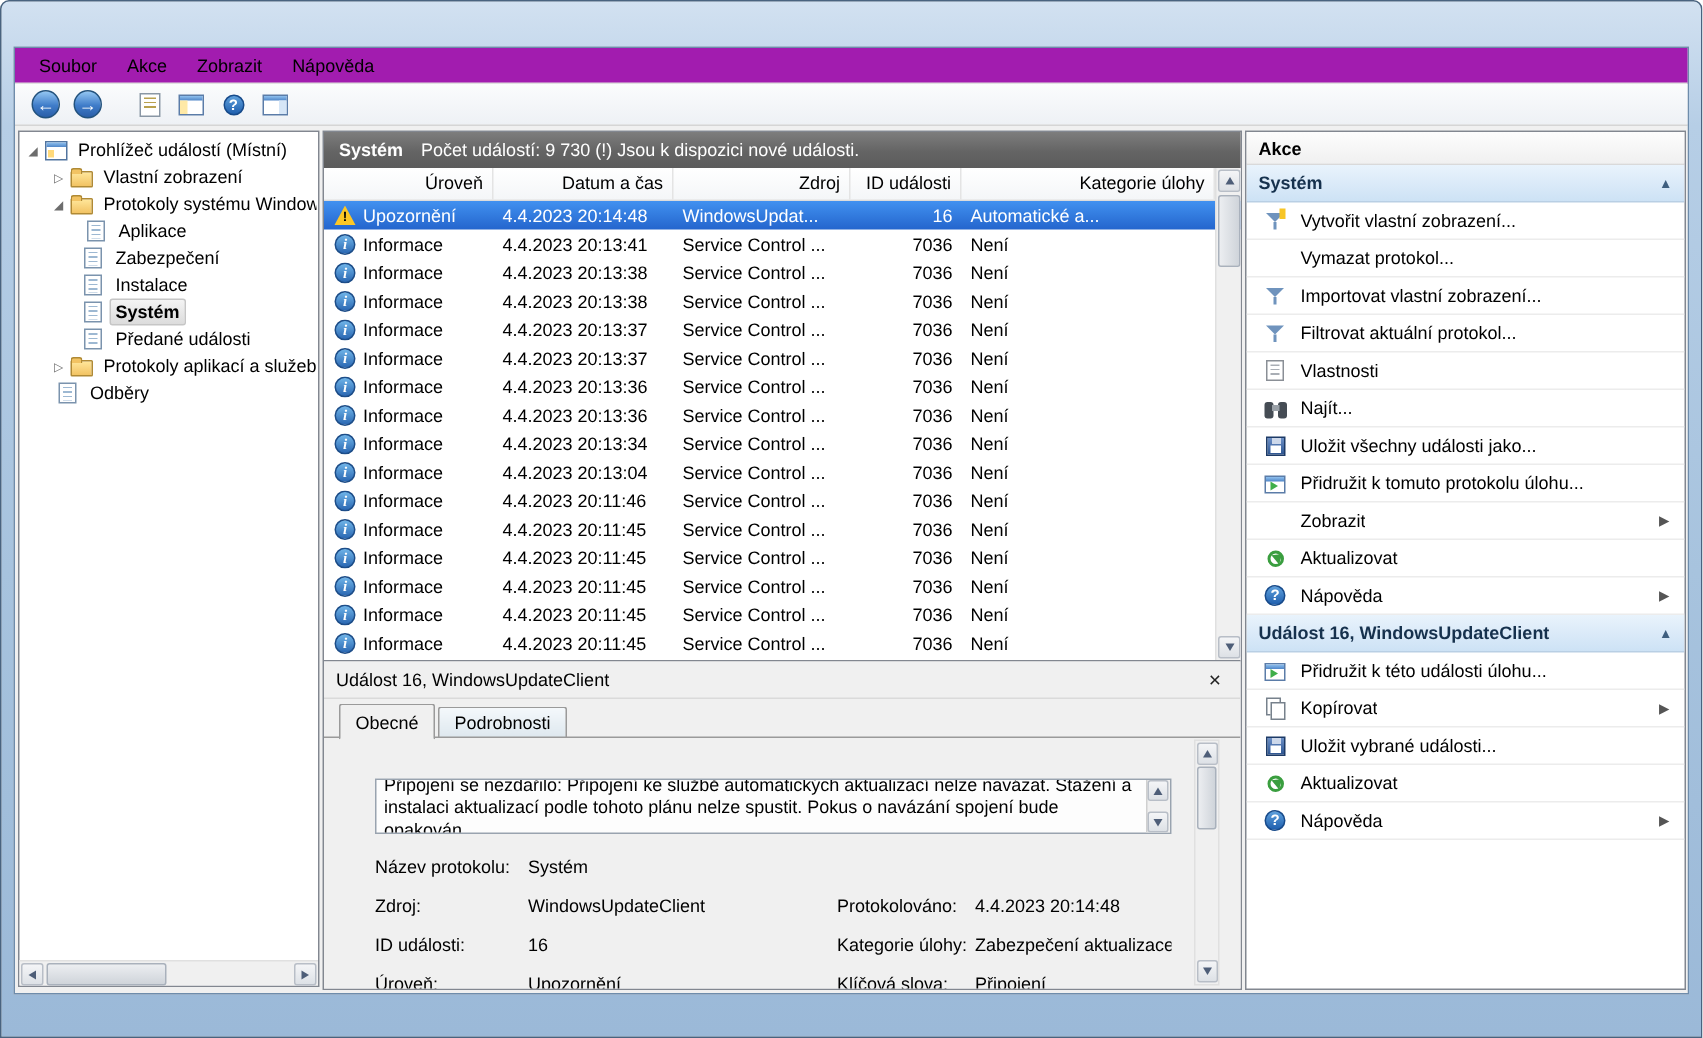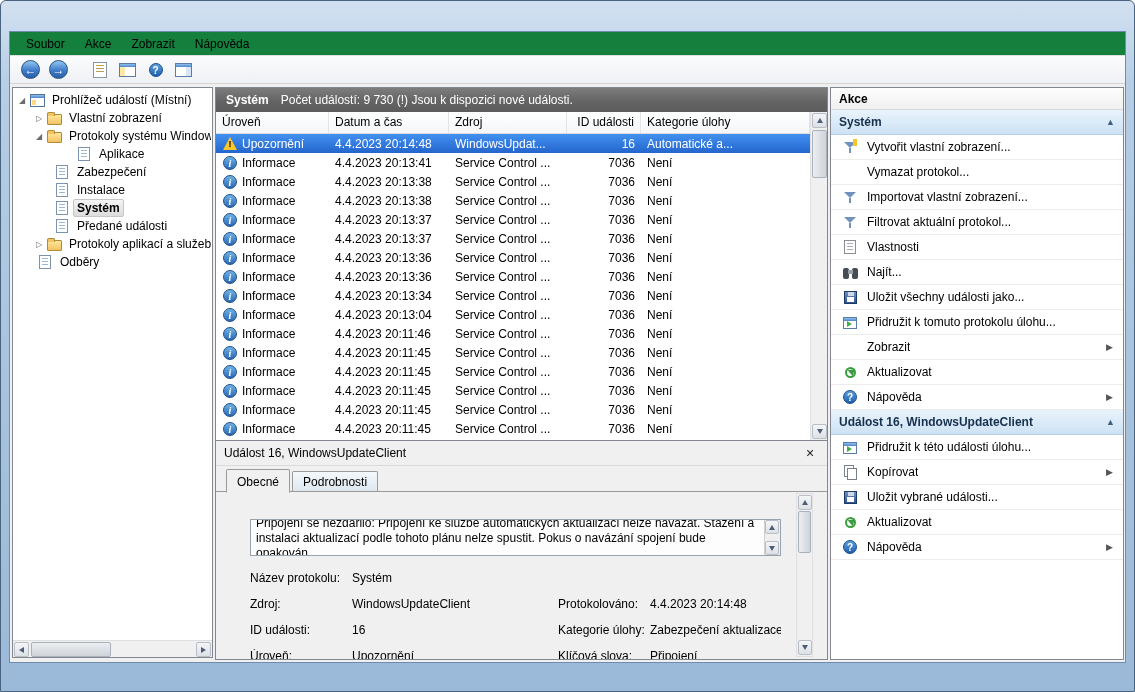--- a/index.html
+++ b/index.html
@@ -17,21 +17,21 @@
   .wb.min { border-radius:0 0 0 4px; }
   .wb.max { margin-left:-1px; }
   .wb.close { width:45px; margin-left:-1px; border-radius:0 0 4px 0;
         background:linear-gradient(#f6b8ab,#e4604d 45%,#c83b26 55%,#e06b4c); }
   .wb.min::after { content:""; width:8px; height:3px; background:#1c2f45; margin-top:7px; }
   .wb.max::after { content:""; width:9px; height:8px; border:2px solid #1c2f45; background:#eaf2fb; }
   .wb.close::after { content:"×"; color:#fff; font-size:15px; font-weight:bold; margin-top:-2px; }
 
   
   .client { position:absolute; left:8px; right:8px; top:30px; bottom:28px; background:#f0f0f0; border:1px solid #6e8cab; }
-  .menubar { height:24px; display:flex; align-items:center; padding-left:6px; background:#15803d; border-bottom:1px solid #e0e0e0; }
+  .menubar { height:24px; display:flex; align-items:center; padding-left:6px; background:#a21caf; border-bottom:1px solid #e0e0e0; }
   .menu-item { padding:3px 10px; }
   .toolbar { height:28px; display:flex; align-items:center; gap:3px; padding-left:8px;
              background:linear-gradient(#fbfcfd,#eef1f5); border-bottom:1px solid #d5d5d5; }
   .tb-btn { width:25px; height:24px; display:flex; align-items:center; justify-content:center; }
   .tb-sep { width:10px; }
   .i-back,.i-fwd { width:19px; height:19px; border-radius:50%; border:1px solid #23527d; color:#fff;
              background:linear-gradient(#93c6f2,#3f7cc9 55%,#2a5ea8); display:flex; align-items:center; justify-content:center; font-weight:bold; }
   .i-back::after { content:"←"; } .i-fwd::after { content:"→"; }
 
   
@@ -94,21 +94,21 @@
   .tree-row .islot { margin-right:2px; }
   .tlabel { padding:1px 3px; border:1px solid transparent; }
   .tree-row.sel .tlabel { background:linear-gradient(#f4f4f4,#dcdcdc); border:1px solid #c6c6c6; border-radius:2px; font-weight:bold; }
 
   
   .center-panel { position:absolute; left:205px; right:297px; top:3px; bottom:2px; background:#fff; border:1px solid #828790; display:flex; flex-direction:column; }
   .center-header { flex:0 0 24px; background:linear-gradient(#7d7d7d,#646464 55%,#5c5c5c); color:#fff; display:flex; align-items:center; overflow:hidden; white-space:nowrap; }
   .ch-title { font-weight:bold; padding:0 12px 0 10px; }
   .table-area { position:relative; flex:0 0 329px; overflow:hidden; border-bottom:1px solid #828790; background:#fff; }
   .thead { display:flex; height:22px; background:linear-gradient(#ffffff,#f4f6f8); border-bottom:1px solid #dcdcdc; padding-right:17px; }
-  .th { padding:3px 6px; border-right:1px solid #e4e4e4; white-space:nowrap; overflow:hidden; }
+  .th { padding:3px 6px; border-right:1px solid #e4e4e4; white-space:nowrap; overflow:hidden;text-align:right; }
   .c0 { width:113px; } .c1 { width:120px; } .c2 { width:118px; } .c3 { width:74px; text-align:right; } .c4 { flex:1; }
   .tbody-rows { }
   .trow { display:flex; height:19px; align-items:center; padding-right:17px; }
   .td { padding:0 6px; white-space:nowrap; overflow:hidden; }
   .trow .c0 { display:flex; align-items:center; padding-left:4px; }
   .trow .c0 .islot { width:20px; flex:0 0 20px; margin-right:2px; }
   .trow.sel { background:linear-gradient(#4191f0,#2465cd); color:#fff; }
   .vscroll { position:absolute; right:0; top:0; bottom:0; width:17px; background:#f0f0f0; border-left:1px solid #e0e0e0; }
   .sb-btn { position:absolute; left:1px; width:15px; height:15px; background:linear-gradient(#f4f5f7,#dde1e6); border:1px solid #b8bec7; border-radius:2px; display:flex; align-items:center; justify-content:center; }
   .sb-up { top:1px; } .sb-down { bottom:1px; }
@@ -205,21 +205,21 @@
               </span>
               <span class="tlabel">Vlastní zobrazení</span>
             </div>
             <div class="tree-row" style="padding-left: 19px;">
               <span class="expander">◢</span>
               <span class="islot">
                 <span class="icon i-folder"></span>
               </span>
               <span class="tlabel">Protokoly systému Windows</span>
             </div>
-            <div class="tree-row" style="padding-left: 58px;">
+            <div class="tree-row" style="padding-left: 38px;">
               <span class="expander spacer"></span>
               <span class="islot">
                 <span class="icon i-log"></span>
               </span>
               <span class="tlabel">Aplikace</span>
             </div>
             <div class="tree-row" style="padding-left: 36px;">
               <span class="expander spacer"></span>
               <span class="islot">
                 <span class="icon i-log"></span>

